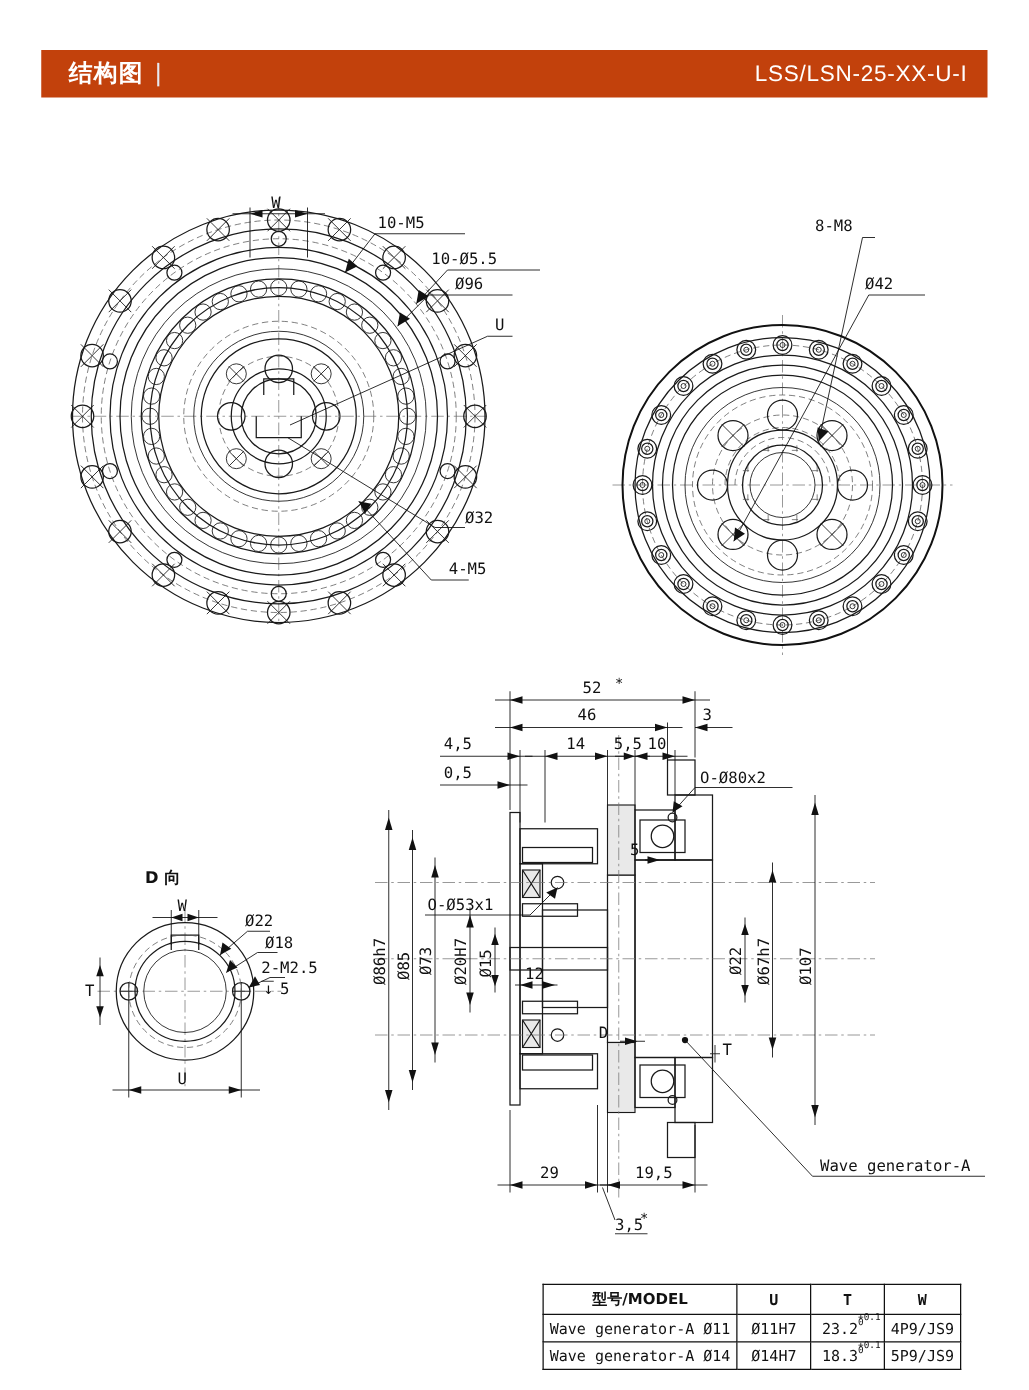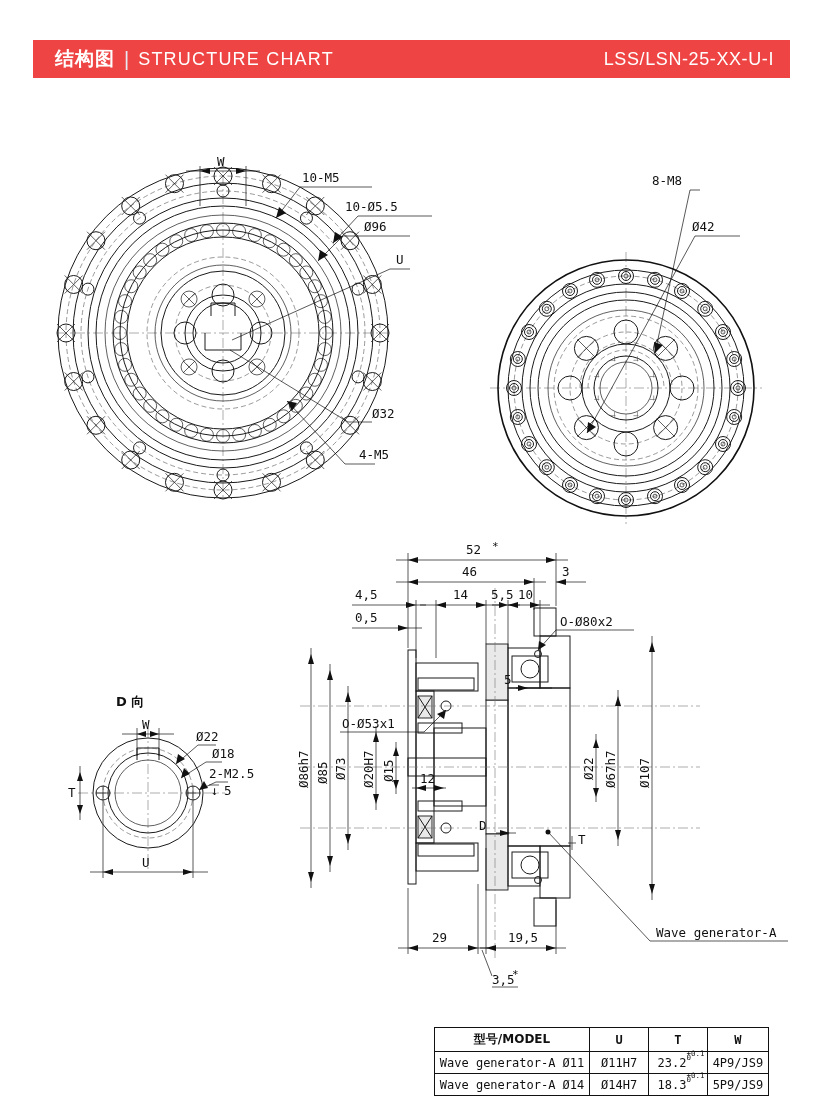--- a/index.html
+++ b/index.html
@@ -1,21 +1,21 @@
 <!DOCTYPE html>
 <html><head>
 <meta charset="utf-8">
 <style>
   html,body{margin:0;padding:0;background:#ffffff;}
   body{width:823px;height:1112px;position:relative;overflow:hidden;
        font-family:"Liberation Sans","DejaVu Sans",sans-serif;color:#1a1a1a;}
 
   
   #header-bar{position:absolute;left:33px;top:40px;width:757px;height:38px;
-      background:#ef4444;display:flex;align-items:center;box-sizing:border-box;
+      background:#c2410c;display:flex;align-items:center;box-sizing:border-box;
       padding:0 16px 0 22px;}
   #header-bar .cn{color:#ffffff;font-size:19px;font-weight:700;letter-spacing:1px;
       font-family:"DejaVu Sans",sans-serif;}
   #header-bar .sep{color:#e6e9f2;font-size:20px;margin:0 9px;font-weight:300;}
   #header-bar .en{color:#ffffff;font-size:18px;letter-spacing:1.2px;font-weight:400;}
   #header-bar .model{margin-left:auto;color:#ffffff;font-size:18px;letter-spacing:.6px;text-align:center;}
 
   
   #drawing{position:absolute;left:0;top:88px;width:823px;height:930px;}
   #drawing svg{display:block;}
@@ -50,21 +50,20 @@
        vertical-align:baseline;}
   .tol sup{position:absolute;left:0;top:-.15em;}
   .tol sub{position:absolute;left:0;top:.42em;}
 </style>
 </head>
 <body>
 
 <div id="header-bar">
   <span class="cn">结构图</span>
   <span class="sep">|</span>
-  <span class="en">STRUCTURE CHART</span>
   <span class="model">LSS/LSN-25-XX-U-I</span>
 </div>
 
 <div id="drawing">
 <svg width="823" height="930" viewBox="0 0 823 930" xmlns="http://www.w3.org/2000/svg">
 
   <g>
 
     <line class="ctr" x1="57" y1="245" x2="389" y2="245"></line>
     <line class="ctr" x1="223" y1="70" x2="223" y2="412"></line>

